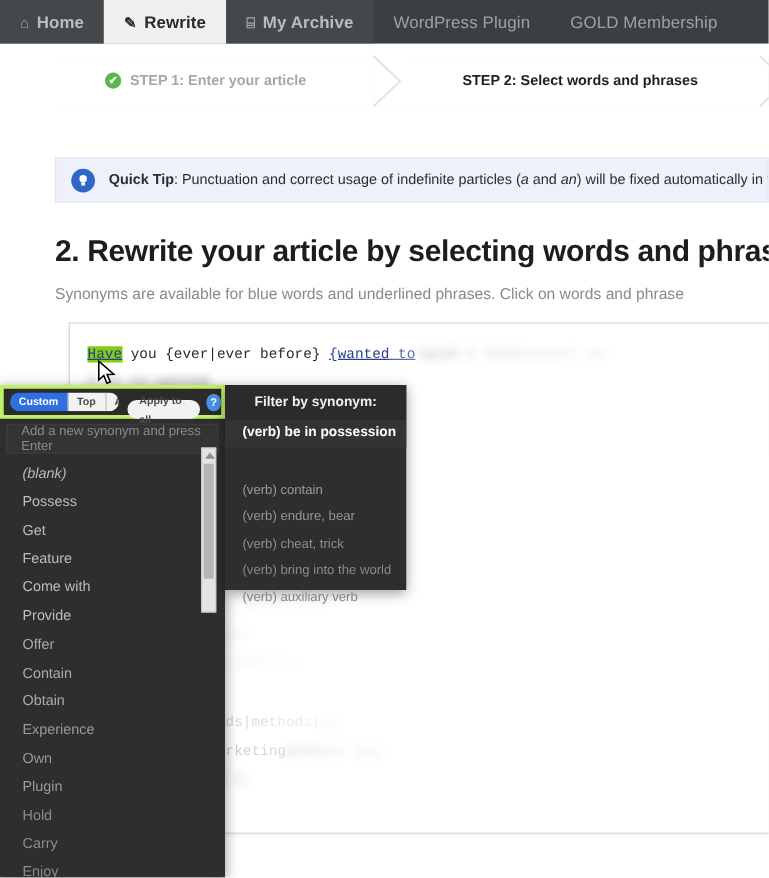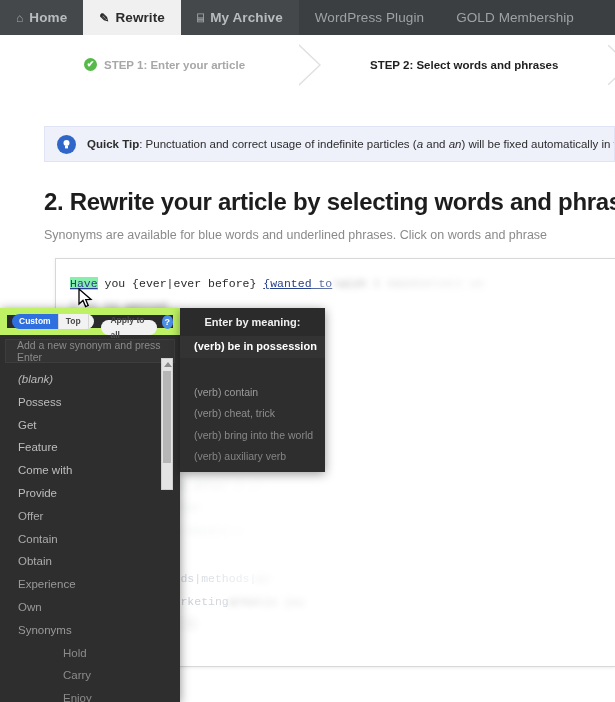--- a/index.html
+++ b/index.html
@@ -119,21 +119,21 @@
     overflow:hidden;
     box-shadow:0 1px 3px rgba(0,0,0,.08);
   }
   .art{
     position:absolute;left:14px;top:14px;width:620px;
     font-family:"Liberation Mono", monospace;
     font-size:11.5px;line-height:22.5px;
     color:#2b2b2b;white-space:nowrap;
   }
   .art div{white-space:nowrap;}
-  .w{color:#27408b;background:#86efac;text-decoration:underline;}
+  .w{color:#27408b;background:#84cc16;text-decoration:underline;}
   .p{color:#27408b;text-decoration:underline;}
   .g{color:#b5bcc6;}
   .bl{filter:blur(2.2px);opacity:.75;}
   .bl2{filter:blur(3.4px);opacity:.6;}
   .bl3{filter:blur(5px);opacity:.45;}
 
   
   .wash{
     position:absolute;pointer-events:none;
     background:radial-gradient(ellipse at 55% 45%, rgba(255,255,255,.97) 0%, rgba(255,255,255,.88) 45%, rgba(255,255,255,.35) 75%, rgba(255,255,255,0) 100%);
@@ -142,21 +142,21 @@
   
   .popup{
     position:absolute;left:0;top:308px;width:180px;height:394px;
     background:#2e2e2e;
     z-index:40;
     box-shadow:0 2px 10px rgba(0,0,0,.45);
   }
   .pop-toolbar{
     position:absolute;left:0;top:0;width:180px;height:27px;
     background:#2b2b2b;
-    border:7px solid #bef264;box-sizing:border-box;
+    border:3px solid #bef264;box-sizing:border-box;
     display:flex;align-items:center;
   }
   .seg{
     display:flex;margin-left:5px;border-radius:10px;overflow:hidden;
     height:15px;
   }
   .seg-b{
     font-size:8.5px;font-weight:bold;color:#4a4a4a;background:#f2f2f2;
     padding:0 7px;line-height:15px;display:flex;align-items:center;
     border-right:1px solid #d6d6d6;
@@ -185,21 +185,21 @@
   }
   .syn{
     height:22.8px;line-height:22.8px;
     padding-left:18px;
     font-size:11.5px;color:#bdbdbd;
     white-space:nowrap;cursor:pointer;
   }
   .syn.blank{font-style:italic;color:#b9b9b9;}
   .syn.dim1{color:#ababab;}
   .syn.dim2{color:#9a9a9a;}
-  .syn.dim3{color:#8b8b8b;margin-left:45px;}
+  .syn.dim3{color:#8b8b8b;}
 
   .pop-scroll{
     position:absolute;left:161px;top:358px;width:12px;height:132px;
     background:#e4e4e4;border:1px solid #cfcfcf;box-sizing:border-box;
     z-index:45;
   }
   .pop-scroll .thumb{
     position:absolute;left:1px;top:12px;width:8px;height:92px;
     background:#b6b6b6;
   }
@@ -332,36 +332,37 @@
     <div class="syn">Possess</div>
     <div class="syn">Get</div>
     <div class="syn">Feature</div>
     <div class="syn">Come with</div>
     <div class="syn">Provide</div>
     <div class="syn dim1">Offer</div>
     <div class="syn dim1">Contain</div>
     <div class="syn dim1">Obtain</div>
     <div class="syn dim2">Experience</div>
     <div class="syn dim2">Own</div>
-    <div class="syn dim2">Synonyms</div>
+    <div class="syn dim2">Plugin</div>
     <div class="syn dim3">Hold</div>
     <div class="syn dim3">Carry</div>
     <div class="syn dim3">Enjoy</div>
   </div>
 </div>
 
 <div class="pop-scroll">
   <div class="arw"></div>
   <div class="thumb"></div>
 </div>
 
 <div class="filter">
-  <div class="filter-hd">Enter by meaning:</div>
+  <div class="filter-hd">Filter by synonym:</div>
   <div class="filter-item sel">(verb) be in possession</div>
   <div class="filter-item f1">(verb) contain</div>
+  <div class="filter-item f2">(verb) endure, bear</div>
   <div class="filter-item f3">(verb) cheat, trick</div>
   <div class="filter-item f4">(verb) bring into the world</div>
   <div class="filter-item f5">(verb) auxiliary verb</div>
 </div>
 
 <div class="cursor">
   <svg width="16" height="22" viewBox="0 0 16 22">
     <path d="M1 1 L1 16 L5 12.4 L7.6 18.6 L10.2 17.5 L7.7 11.6 L13 11.4 Z" fill="#ffffff" stroke="#000000" stroke-width="1.3"></path>
   </svg>
 </div>

